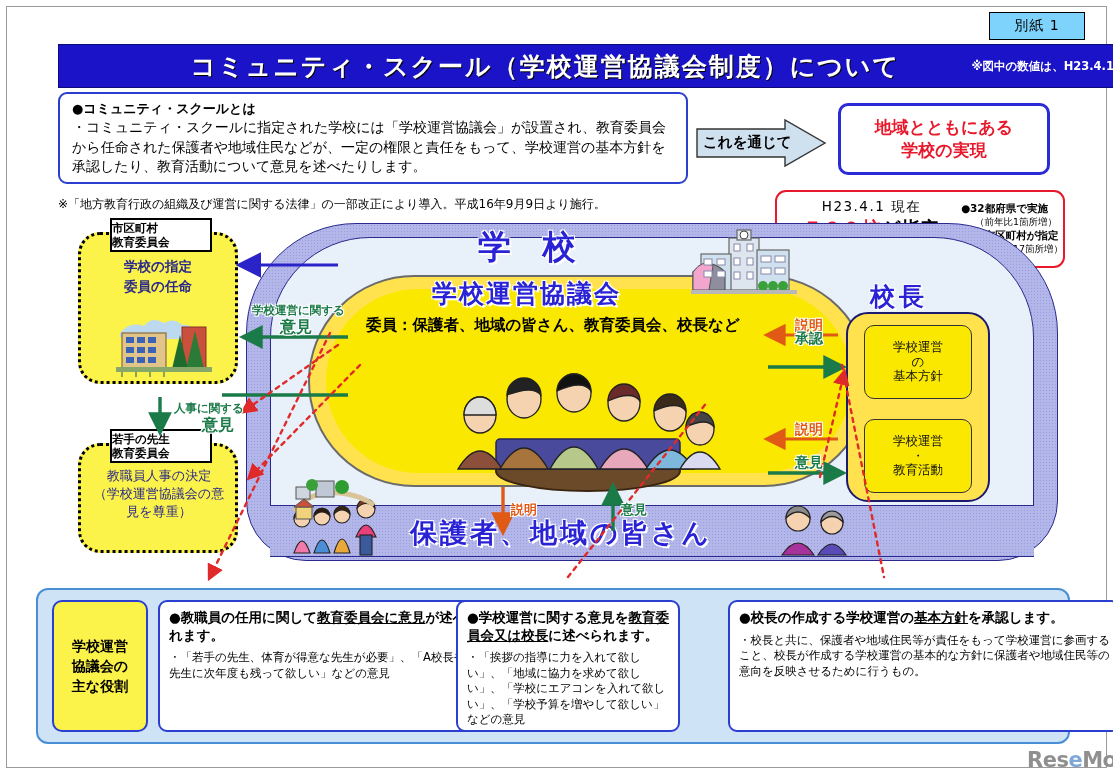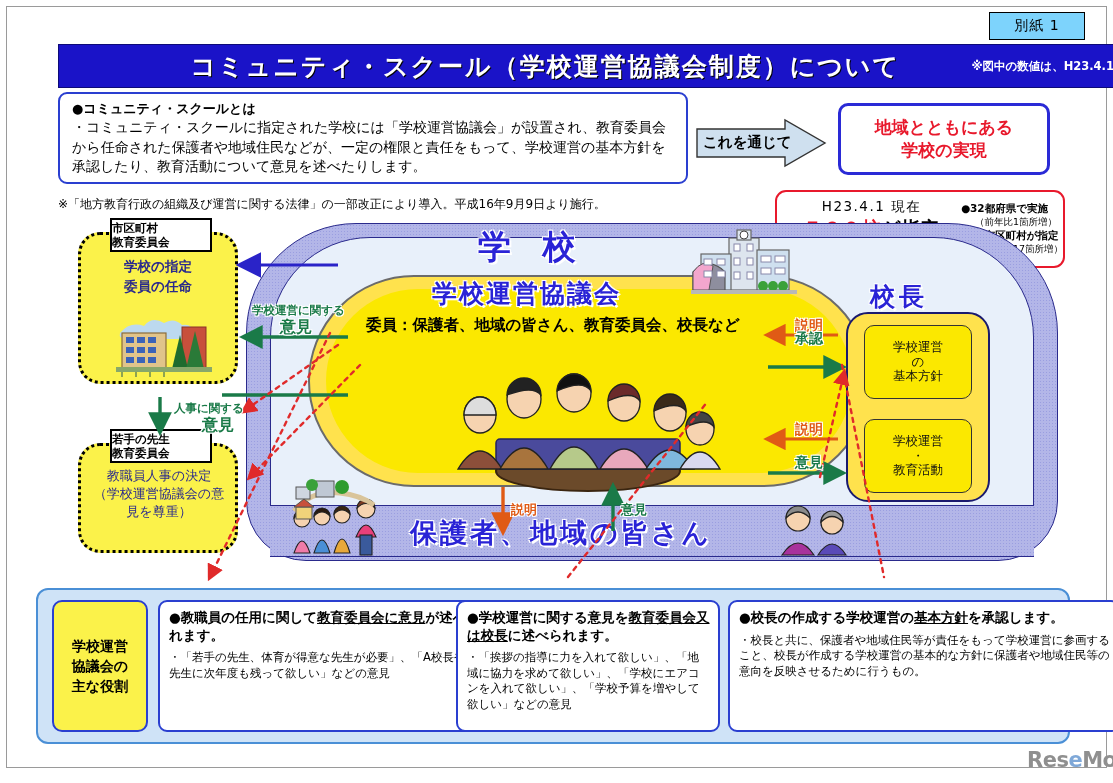--- a/index.html
+++ b/index.html
@@ -112,21 +112,21 @@
 
   
   #bottom-panel{left:36px;top:588px;width:1034px;height:156px;background:#cfe3f7;
                 border:2.4px solid #4a8fd6;border-radius:12px;}
   #role-tag{left:52px;top:600px;width:96px;height:132px;background:#fbf24a;border:2.2px solid #2a3fd0;border-radius:10px;
             display:flex;flex-direction:column;align-items:center;justify-content:center;}
   #role-tag span{font-size:14px;font-weight:bold;color:#000;line-height:1.45;white-space:nowrap;}
   .rolebox{position:absolute;top:600px;height:132px;background:#fff;border:2px solid #2a3fd0;border-radius:9px;
            padding:7px 8px 0 9px;box-sizing:border-box;}
   #role1{left:158px;width:334px;}
-  #role2{left:456px;width:264px;}
+  #role2{left:456px;width:224px;}
   #role3{left:728px;width:392px;}
   .role-head{font-size:13.5px;font-weight:bold;color:#000;line-height:1.3;}
   .role-head u{text-decoration:underline;}
   .role-body{font-size:11.5px;color:#000;line-height:1.35;margin-top:6px;}
 
   
   #watermark{left:983px;top:744px;width:120px;height:32px;display:flex;align-items:center;}
   #wm-text{font-size:21px;font-weight:bold;color:#8f8f8f;letter-spacing:-.5px;margin-left:44px;}
   #wm-text i{font-style:normal;color:#7fa8d8;}
 

